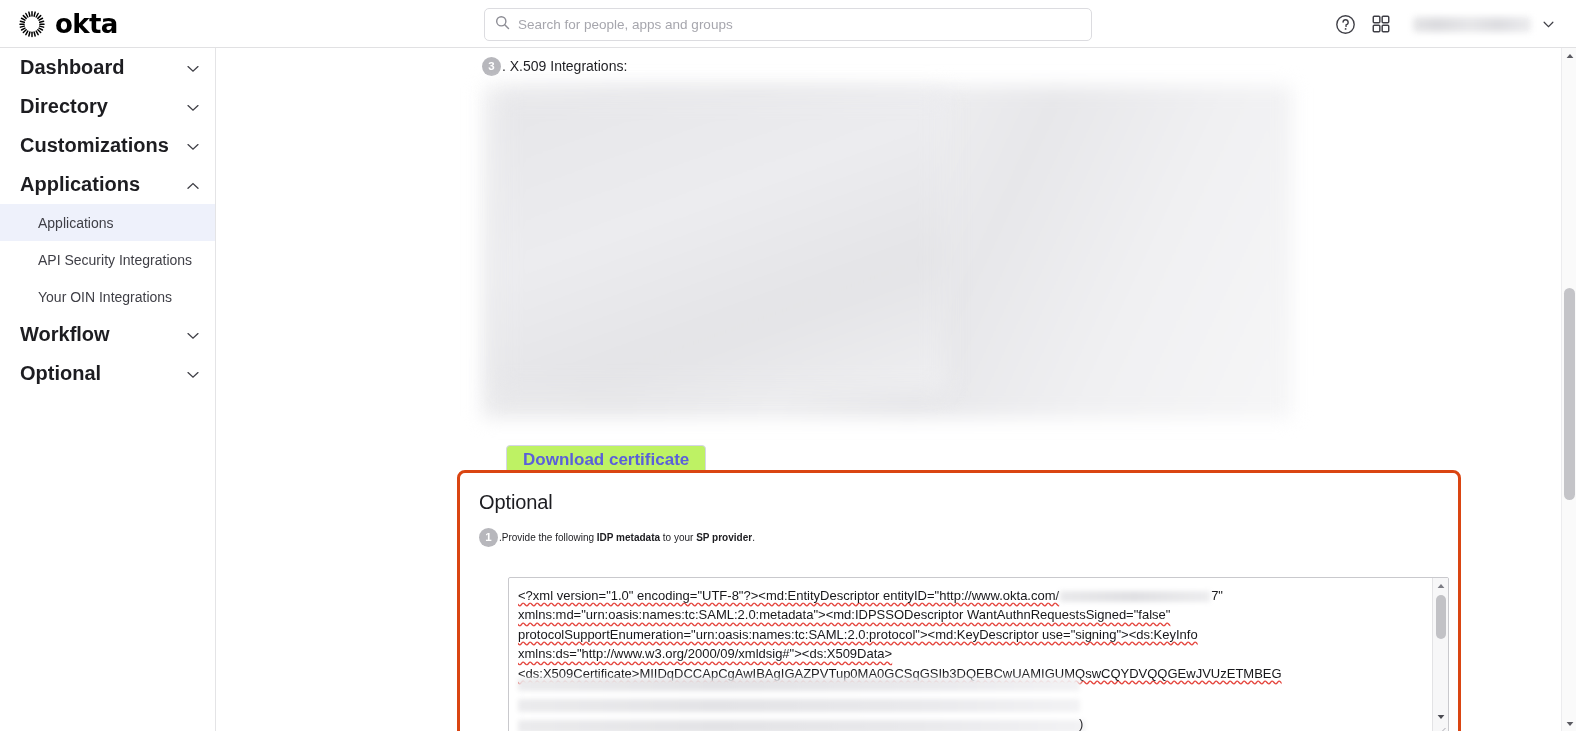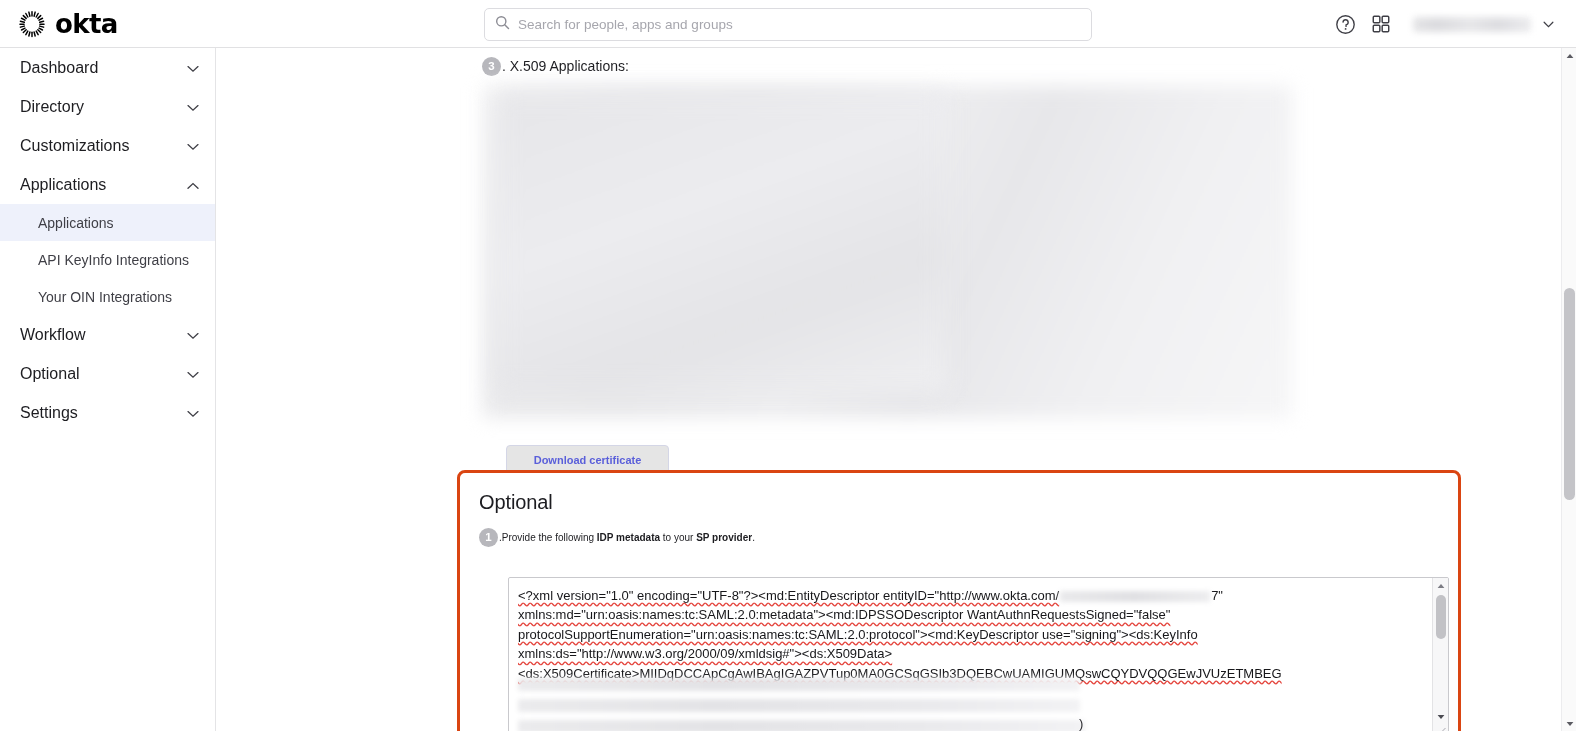--- a/index.html
+++ b/index.html
@@ -127,22 +127,22 @@
   }
   .nav-group {
     display: flex;
     align-items: center;
     justify-content: space-between;
     padding: 0 16px 0 20px;
     height: 39px;
     cursor: pointer;
   }
   .nav-group-label {
-    font-size: 16px;
-    font-weight: 400;
+    font-size: 20px;
+    font-weight: 700;
     color: #1d1d21;
   }
   .nav-sub {
     display: flex;
     align-items: center;
     height: 37px;
     padding-left: 38px;
     cursor: pointer;
     font-size: 14px;
     color: #3f3f46;
@@ -213,25 +213,25 @@
     border-radius: 4px;
   }
 
   .dl-btn {
     position: absolute;
     left: 290px;
     top: 397px;
     min-width: 163px;
     height: 30px;
     padding: 0 16px;
-    background: #e5e5e5;
+    background: #bef264;
     border: 1px solid #d4d6e6;
     border-radius: 4px;
     color: #5a5fda;
-    font-size: 11px;
+    font-size: 17px;
     font-weight: 700;
     font-family: "Liberation Sans", sans-serif;
     cursor: pointer;
     line-height: 28px;
   }
 
   
   .optional-box {
     position: absolute;
     left: 241px;
@@ -492,21 +492,21 @@
         <svg width="12" height="8" viewBox="0 0 12 8">
             <path d="M1 6.2 L6 1.6 L11 6.2" fill="none" stroke="#3f3f46" stroke-width="1.35" stroke-linecap="round"></path>
           </svg>
       </span>
     </div>
 
     <div class="nav-sub active">
       <span>Applications</span>
     </div>
     <div class="nav-sub">
-      <span>API KeyInfo Integrations</span>
+      <span>API Security Integrations</span>
     </div>
     <div class="nav-sub">
       <span>Your OIN Integrations</span>
     </div>
 
 
     <div class="nav-group">
       <span class="nav-group-label">Workflow</span>
       <span>
         <svg width="12" height="8" viewBox="0 0 12 8">
@@ -517,37 +517,29 @@
 
     <div class="nav-group">
       <span class="nav-group-label">Optional</span>
       <span>
         <svg width="12" height="8" viewBox="0 0 12 8">
             <path d="M1 1.6 L6 6.2 L11 1.6" fill="none" stroke="#3f3f46" stroke-width="1.35" stroke-linecap="round"></path>
           </svg>
       </span>
     </div>
 
-    <div class="nav-group">
-      <span class="nav-group-label">Settings</span>
-      <span>
-        <svg width="12" height="8" viewBox="0 0 12 8">
-            <path d="M1 1.6 L6 6.2 L11 1.6" fill="none" stroke="#3f3f46" stroke-width="1.35" stroke-linecap="round"></path>
-          </svg>
-      </span>
-    </div>
   </nav>
 
   <main class="main">
 
     <div class="step-row">
       <span class="badge">3</span>
       <span class="step-text">
         <span>.</span>
-        <span>X.509 Applications:</span>
+        <span>X.509 Integrations:</span>
       </span>
     </div>
 
     <div class="cert-blur-wrap">
       <div class="cert-blur"></div>
       <div class="cert-blur-inner"></div>
     </div>
 
     <button class="dl-btn">Download certificate</button>
 

